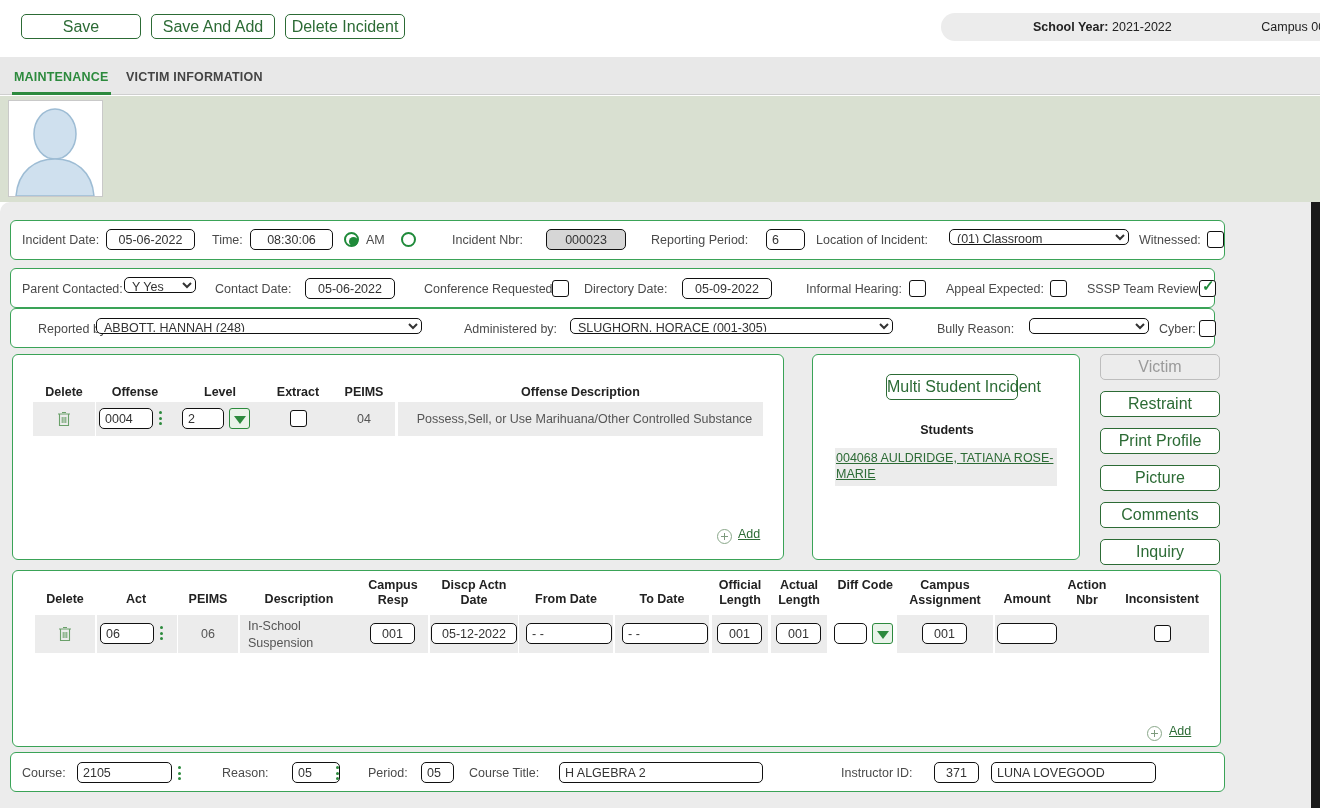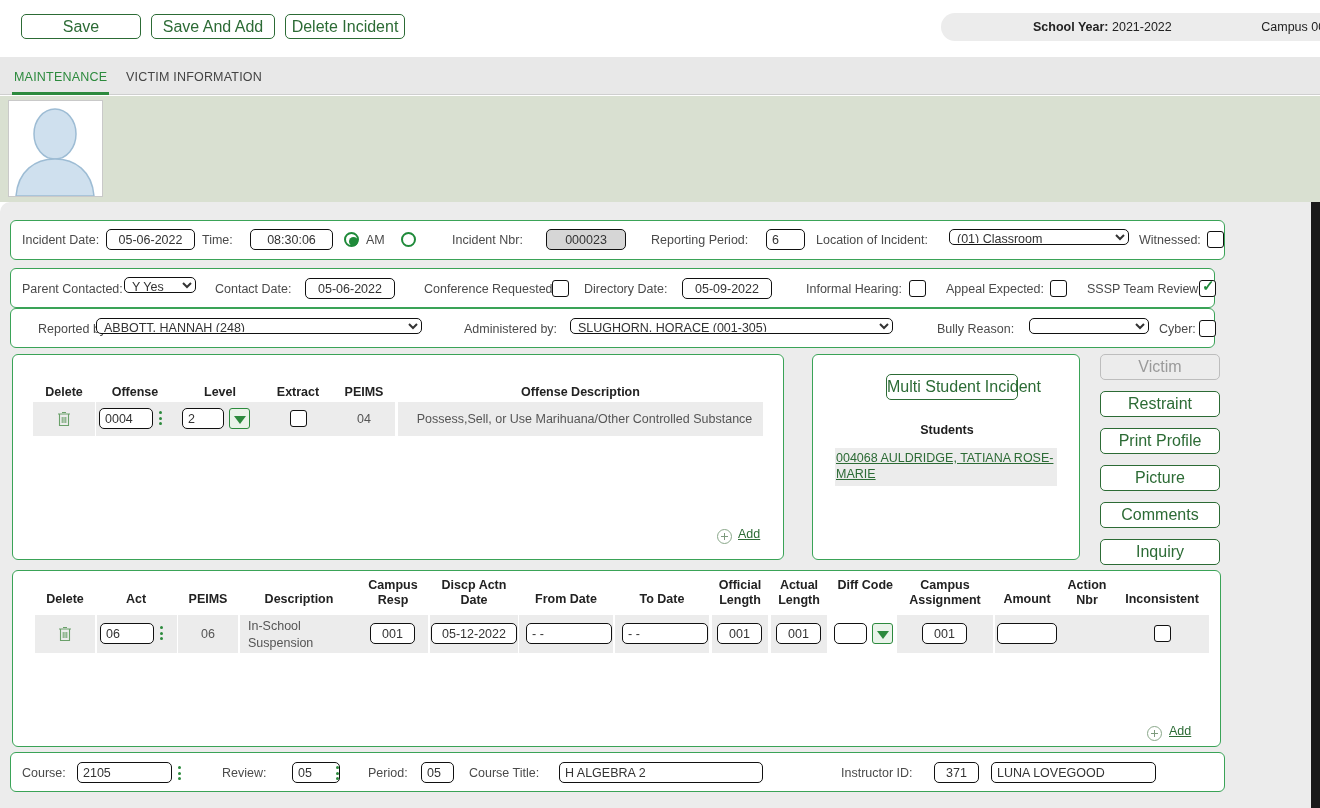--- a/index.html
+++ b/index.html
@@ -31,21 +31,21 @@
     background: #ececec; border-radius: 14px 0 0 14px;
     font-size: 12.5px; color: #222; line-height: 28px; padding-left: 92px;
     overflow: hidden; white-space: nowrap;
   }
   .yearbox b { font-weight: bold; }
   .yearbox .campus { margin-left: 86px; }
 
   
   .tabstrip {
     position: absolute; left: 0; top: 57px; width: 1320px; height: 38px;
-    background: #e8e8e8; border-bottom: 1px solid #cfcfcf;
+    background: #e8e8e8; border-bottom: 1px solid #cfcfcf; font-weight: bold;
   }
   .tab {
     position: absolute; top: 0; height: 38px; line-height: 40px;
     font-size: 12.5px; color: #444; letter-spacing: .2px; cursor: pointer;
     padding: 0 2px;
   }
   .tab.active { color: #2c8a3d; border-bottom: 3px solid #2c8a3d; }
   #tab-maintenance { left: 12px; }
   #tab-victim { left: 124px; }
   #tab-restraint { left: 279px; }
@@ -225,21 +225,21 @@
     <button class="btn" id="return-btn">Return to Referrals</button>
     <button class="btn" id="documents-btn">Documents</button>
   </div>
 
   <div class="body-area">
 
     <div class="panel" id="row1">
       <div class="lbl" style="left:11px; top:12px;">Incident Date:</div>
       <input class="inp center" style="position: absolute; left: 95px; top: 8px; width: 89px;" value="05-06-2022">
 
-      <div class="lbl" style="left:191px; top:12px;">Time:</div>
+      <div class="lbl" style="left:201px; top:12px;">Time:</div>
       <input class="inp center" style="position: absolute; left: 239px; top: 8px; width: 83px;" value="08:30:06">
 
       <div class="radio on" style="left:333px; top:11px;"></div>
       <div class="lbl" style="left:355px; top:12px;">AM</div>
       <div class="radio" style="left:390px; top:11px;"></div>
       <div class="lbl" style="left:412px; top:12px;margin-top:48px;">PM</div>
 
       <div class="lbl" style="left:441px; top:12px;">Incident Nbr:</div>
       <input class="inp ro center" style="position: absolute; left: 535px; top: 8px; width: 80px;" readonly="" value="000023">
 
@@ -446,21 +446,21 @@
 
     <div class="panel" id="course-panel">
       <div class="lbl" style="left:11px; top:13px;">Course:</div>
       <input class="inp" style="position: absolute; left: 66px; top: 9px; width: 95px;" value="2105">
       <span class="ellipsis-v" style="left:167px; top:13px;">
           <i></i>
           <i></i>
           <i></i>
         </span>
 
-      <div class="lbl" style="left:211px; top:13px;">Review:</div>
+      <div class="lbl" style="left:211px; top:13px;">Reason:</div>
       <input class="inp" style="position: absolute; left: 281px; top: 9px; width: 48px;" value="05">
       <span class="ellipsis-v" style="left:325px; top:13px;">
           <i></i>
           <i></i>
           <i></i>
         </span>
 
       <div class="lbl" style="left:357px; top:13px;">Period:</div>
       <input class="inp" style="position: absolute; left: 410px; top: 9px; width: 33px;" value="05">
 

